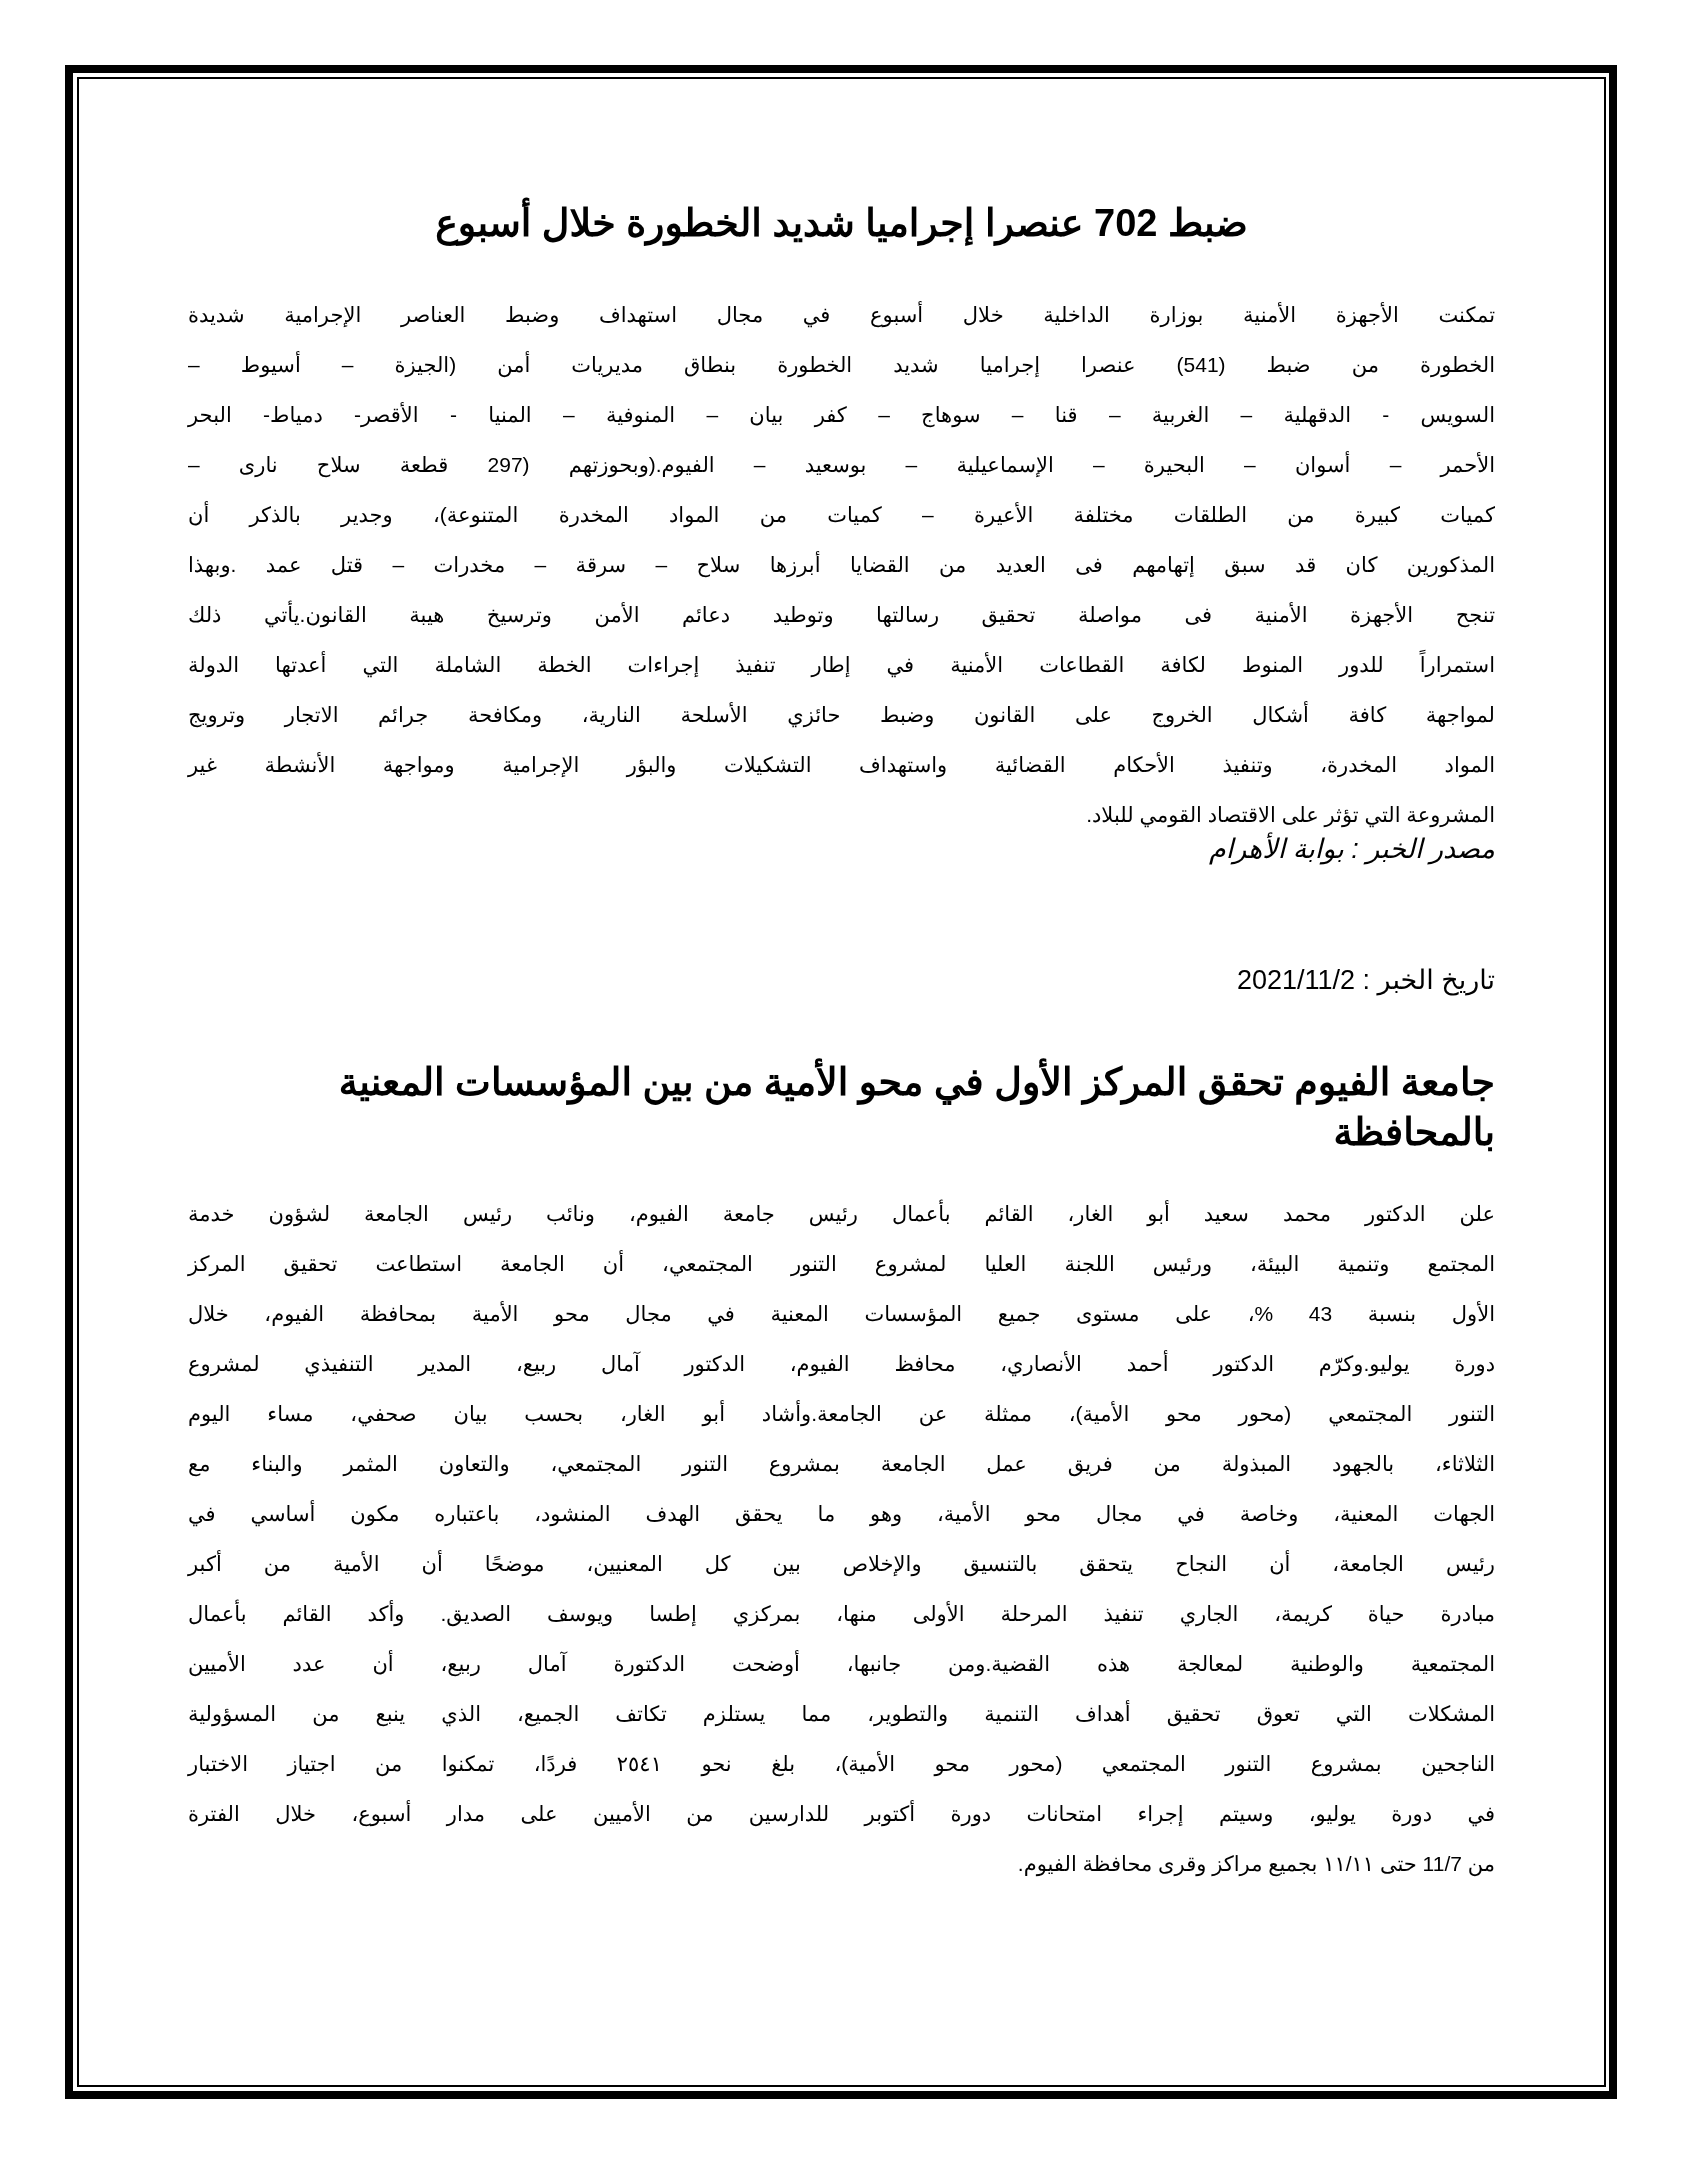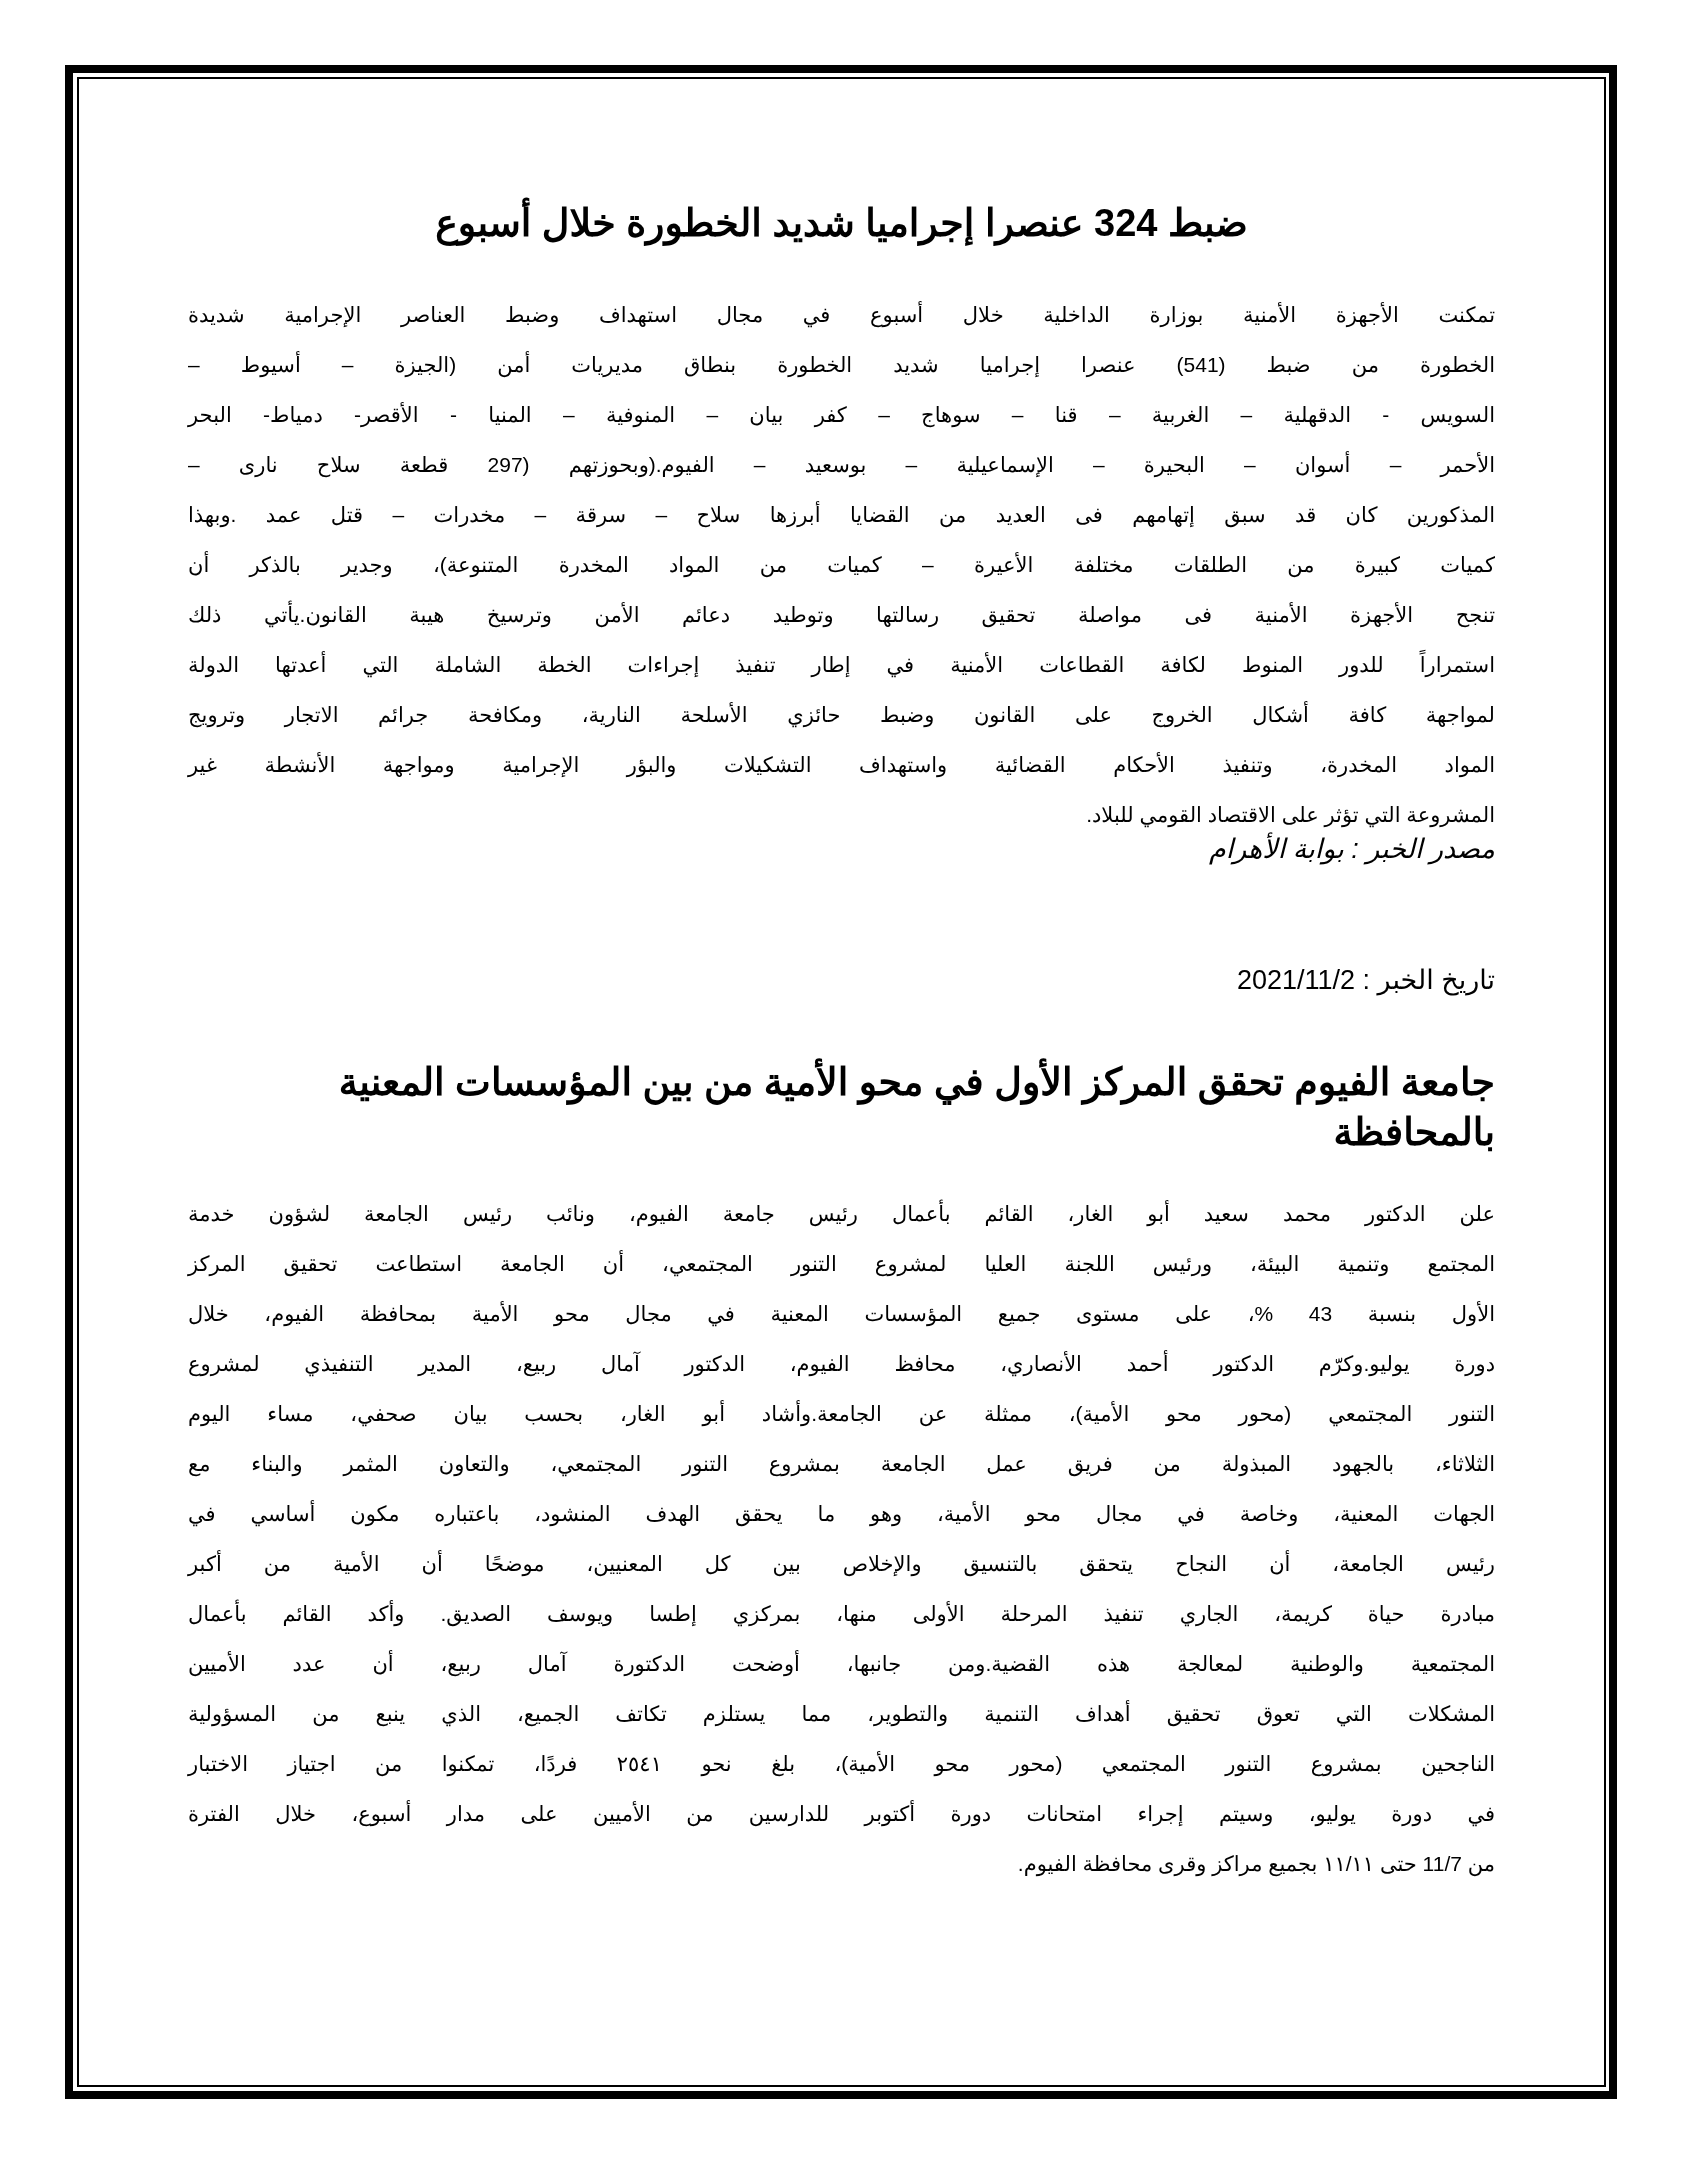--- a/index.html
+++ b/index.html
@@ -32,29 +32,29 @@
   .meta2 { top:955px; }
 </style>
 </head>
 <body>
 
 <div class="frame-outer"></div>
 <div class="frame-inner"></div>
 
 <div class="page">
 
-  <h1 class="title title1">ضبط 324 عنصرا إجراميا شديد الخطورة خلال أسبوع</h1>
+  <h1 class="title title1">ضبط 702 عنصرا إجراميا شديد الخطورة خلال أسبوع</h1>
 
   <div class="para p1">
     <span class="line">تمكنت الأجهزة الأمنية بوزارة الداخلية خلال أسبوع في مجال استهداف وضبط العناصر الإجرامية شديدة</span>
     <span class="line">الخطورة من ضبط (541) عنصرا إجراميا شديد الخطورة بنطاق مديريات أمن (الجيزة – أسيوط –</span>
     <span class="line">السويس - الدقهلية – الغربية – قنا – سوهاج – كفر بيان – المنوفية – المنيا - الأقصر- دمياط- البحر</span>
     <span class="line">الأحمر – أسوان – البحيرة – الإسماعيلية – بوسعيد – الفيوم.(وبحوزتهم (297 قطعة سلاح نارى –</span>
+    <span class="line">كميات كبيرة من الطلقات مختلفة الأعيرة – كميات من المواد المخدرة المتنوعة)، وجدير بالذكر أن</span>
     <span class="line">المذكورين كان قد سبق إتهامهم فى العديد من القضايا أبرزها سلاح – سرقة – مخدرات – قتل عمد .وبهذا</span>
-    <span class="line">كميات كبيرة من الطلقات مختلفة الأعيرة – كميات من المواد المخدرة المتنوعة)، وجدير بالذكر أن</span>
     <span class="line">تنجح الأجهزة الأمنية فى مواصلة تحقيق رسالتها وتوطيد دعائم الأمن وترسيخ هيبة القانون.يأتي ذلك</span>
     <span class="line">استمراراً للدور المنوط لكافة القطاعات الأمنية في إطار تنفيذ إجراءات الخطة الشاملة التي أعدتها الدولة</span>
     <span class="line">لمواجهة كافة أشكال الخروج على القانون وضبط حائزي الأسلحة النارية، ومكافحة جرائم الاتجار وترويج</span>
     <span class="line">المواد المخدرة، وتنفيذ الأحكام القضائية واستهداف التشكيلات والبؤر الإجرامية ومواجهة الأنشطة غير</span>
     <span class="line last">المشروعة التي تؤثر على الاقتصاد القومي للبلاد.</span>
   </div>
 
   <div class="meta meta1">مصدر الخبر : بوابة الأهرام</div>
   <div class="meta meta2">تاريخ الخبر : 2021/11/2</div>
 

